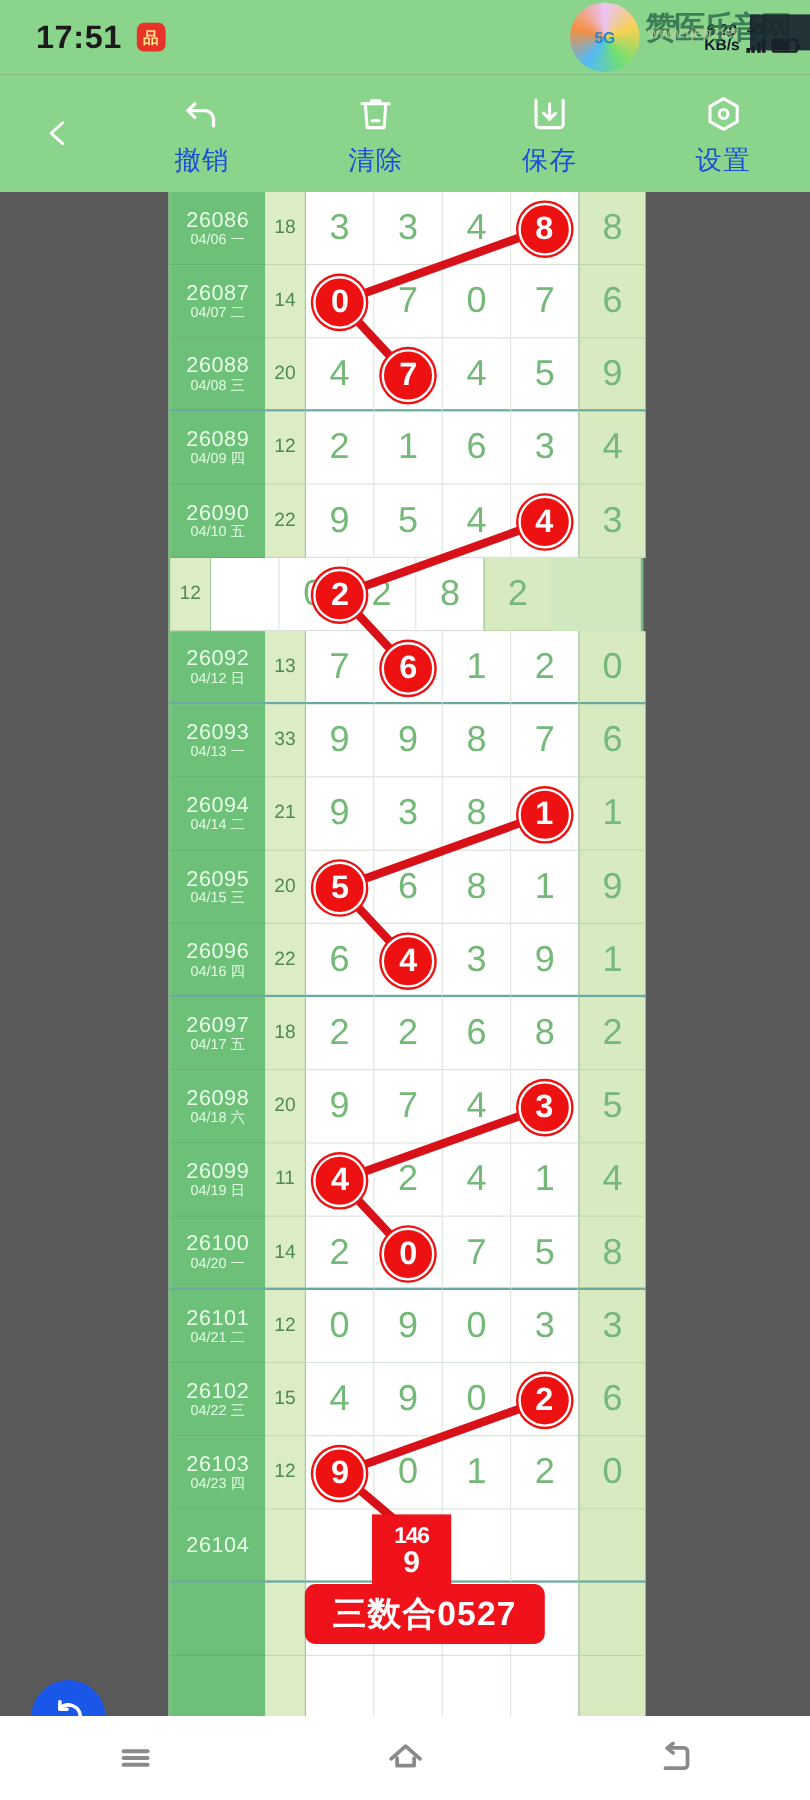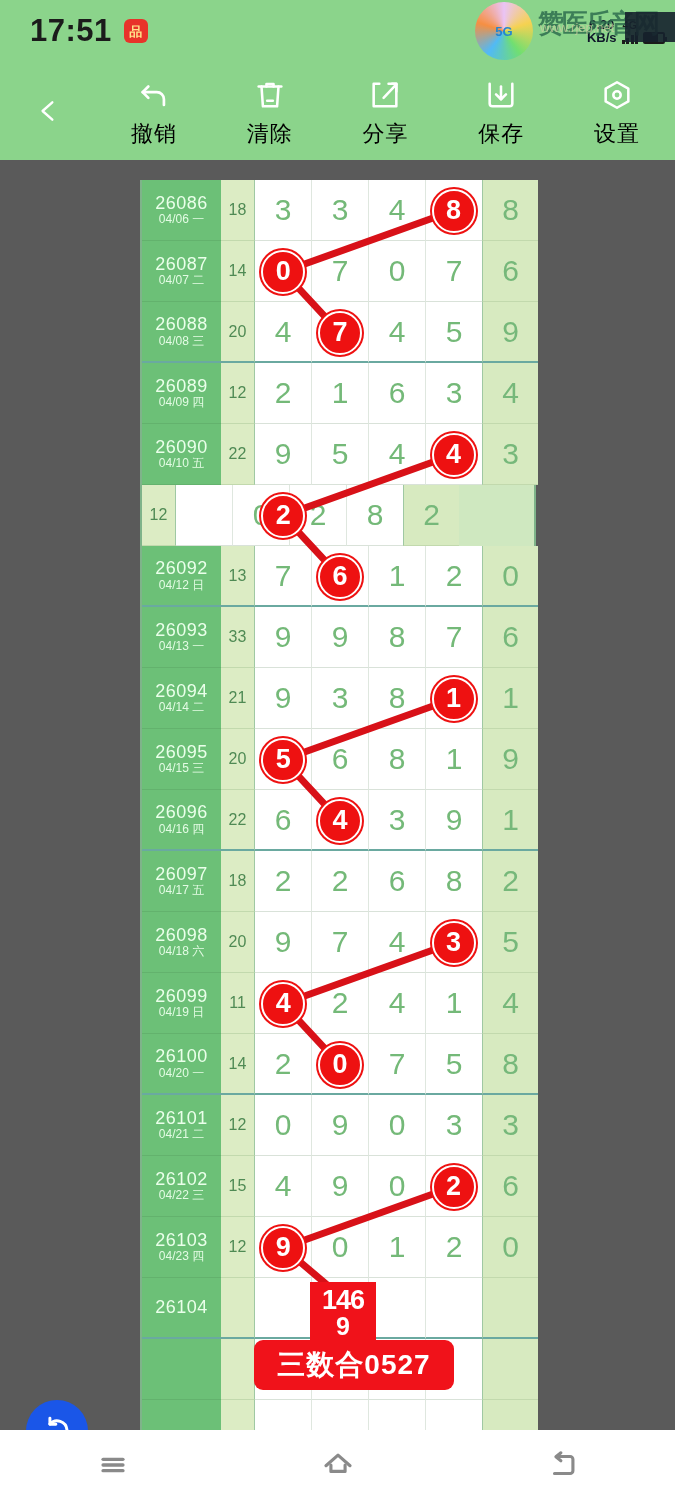--- a/index.html
+++ b/index.html
@@ -11,21 +11,21 @@
     overflow:hidden;
   }
 
   
   #status-bar{
     position:absolute; top:0; left:0; width:675px; height:62px;
     background:#8BD48B;
     display:flex; align-items:center;
   }
   #status-left{ display:flex; align-items:center; margin-left:30px; gap:12px; }
-  #clock{ font-size:31px; font-weight:bold; color:#1b1b1b; letter-spacing:.5px; }
+  #clock{ font-size:27px; font-weight:bold; color:#1b1b1b; letter-spacing:.5px; }
   #app-badge{
     width:24px;height:24px;border-radius:6px;background:#E8332A;
     display:flex;align-items:center;justify-content:center;
   }
   #app-badge .gl{font-size:13px;color:#ffe38a;line-height:1;font-weight:bold;}
   #status-right{ margin-left:auto; margin-right:10px; display:flex; align-items:flex-end; gap:5px; position:relative;}
   #net-speed{ font-size:13px; font-weight:bold; color:#0f172a; line-height:1.0; text-align:center;}
   #sig-wrap{ display:flex; flex-direction:column; align-items:center; }
   #sig-label{ font-size:11px; font-weight:bold; color:#1b1b1b; line-height:1;}
   .bars{ display:flex; align-items:flex-end; gap:1.5px; height:13px; }
@@ -61,31 +61,31 @@
   }
   #back-btn{ width:96px; height:98px; display:flex; align-items:center; justify-content:center; }
   #back-btn svg{ width:26px;height:40px; }
   #tool-items{ flex:1; display:flex; }
   .tool{
     flex:1; display:flex; flex-direction:column; align-items:center;
     justify-content:center; gap:6px; height:98px; padding-top:4px;
   }
   .tool .ic{ height:36px; display:flex; align-items:center; justify-content:center;}
   .tool .ic svg{ width:34px; height:34px; }
-  .tool .lb{ font-size:22px; color:#000000; letter-spacing:1px; }
+  .tool .lb{ font-size:22px; color:#1d4ed8; letter-spacing:1px; }
 
   
   #board{
     position:absolute; top:160px; left:0; width:675px; height:1270px;
     background:#5a5a5a; overflow:hidden;
   }
   #sheet{
     position:absolute; left:140px; top:0; width:396px; height:1270px;
     background:#cfe8c0;
-    border-left:2px solid #7fb38a; border-right:2px solid #7fb38a;margin-top:20px;
+    border-left:2px solid #7fb38a; border-right:2px solid #7fb38a;
   }
   .row{
     position:relative; display:flex; height:61px; width:396px;
   }
   .cell-issue{
     width:79px; background:#6cc077; color:#eaffea;
     display:flex; flex-direction:column; align-items:center; justify-content:center;
     border-bottom:1px solid #63b26d;
   }
   .cell-issue .no{ font-size:18px; letter-spacing:.5px; line-height:1.15; }
@@ -128,21 +128,21 @@
     transform-origin:0 50%; border-radius:3px; z-index:5;
   }
 
   
   #red-tag{
     position:absolute; left:168px; top:1102px; width:66px; height:62px;
     background:#F0121A; color:#fff; z-index:7;
     display:flex; flex-direction:column; align-items:center; justify-content:center;
     font-weight:bold; line-height:1.0;
   }
-  #red-tag .l1{ font-size:27px; letter-spacing:-1px; }
+  #red-tag .l1{ font-size:19px; letter-spacing:-1px; }
   #red-tag .l2{ font-size:25px; }
   #banner{
     position:absolute; left:112px; top:1160px; width:200px; height:50px;
     background:#F0121A; color:#fff; border-radius:9px; z-index:8;
     display:flex; align-items:center; justify-content:center;
     font-size:28px; font-weight:bold; letter-spacing:1px;
   }
 
   
   .fab{ position:absolute; border-radius:50%; display:flex; align-items:center; justify-content:center; }
@@ -218,30 +218,20 @@
         <svg viewBox="0 0 24 24" fill="none" stroke="#fff" stroke-width="1.8" stroke-linecap="round" stroke-linejoin="round">
           <path d="M4 6 h16"></path>
           <path d="M9.5 6 V4.2 h5 V6"></path>
           <path d="M6 6 l1 14 h10 l1 -14"></path>
           <path d="M10 16 h4"></path>
         </svg>
       </span>
       <span class="lb">清除</span>
     </div>
 
-    <div class="tool">
-      <span class="ic">
-        <svg viewBox="0 0 24 24" fill="none" stroke="#fff" stroke-width="1.8" stroke-linecap="round" stroke-linejoin="round">
-          <path d="M17 4 H20 V20 H4 V4 H8"></path>
-          <path d="M11 14 L20 4.5"></path>
-          <path d="M14.5 4 H20 V9.5"></path>
-        </svg>
-      </span>
-      <span class="lb">分享</span>
-    </div>
 
     <div class="tool">
       <span class="ic">
         <svg viewBox="0 0 24 24" fill="none" stroke="#fff" stroke-width="1.8" stroke-linecap="round" stroke-linejoin="round">
           <path d="M4 4 V18 a2 2 0 0 0 2 2 H18 a2 2 0 0 0 2 -2 V4"></path>
           <path d="M12 6 V15"></path>
           <path d="M8.5 11.5 L12 15 L15.5 11.5"></path>
         </svg>
       </span>
       <span class="lb">保存</span>

